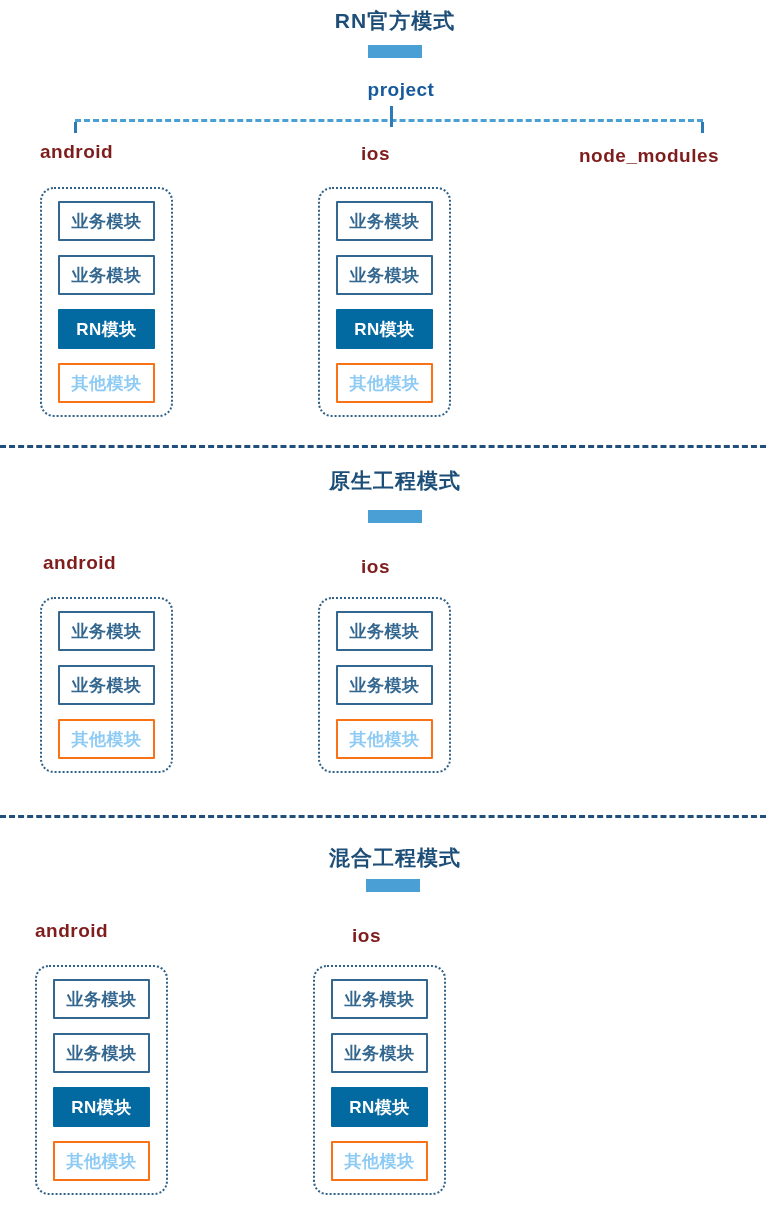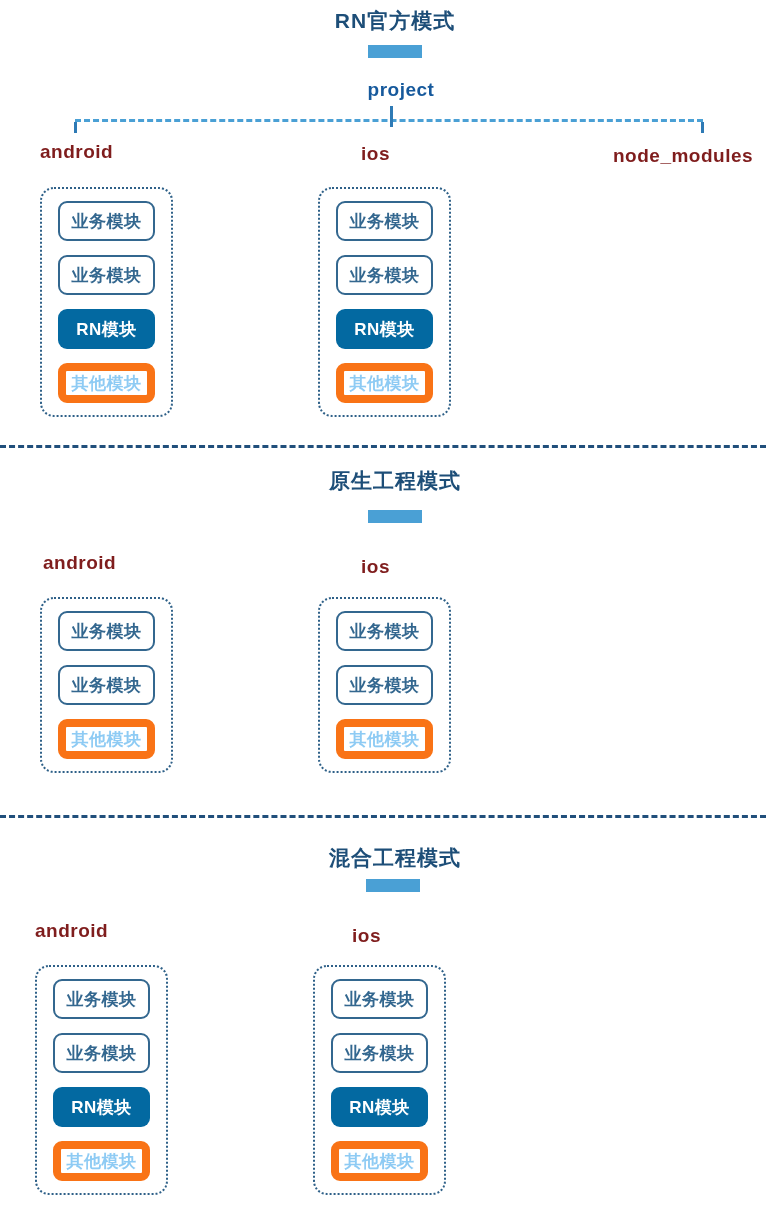--- a/index.html
+++ b/index.html
@@ -32,45 +32,45 @@
   }
   .module-container {
     position: absolute; width: 133px; box-sizing: border-box;
     border: 2px dotted #2e6088; border-radius: 14px;
     padding: 12px 0; display: flex; flex-direction: column; align-items: center; gap: 14px;
     background: #fff;
   }
   .module {
     width: 97px; height: 40px; box-sizing: border-box;
     display: flex; align-items: center; justify-content: center;
-    border-radius: 9px; font-size: 17px; font-weight: bold; letter-spacing: 0.5px;
+    border-radius: 1px; font-size: 17px; font-weight: bold; letter-spacing: 0.5px;
     background: #fff;
   }
   .module.business { border: 2px solid #33678f; color: #33678f; }
   .module.rn       { background: #0369a1; color: #ffffff; border: none; }
-  .module.other    { border: 8px solid #f97316; color: #8ecbf4; }
+  .module.other    { border: 2px solid #f97316; color: #8ecbf4; }
 </style>
 </head>
 <body>
 
 <div class="page">
 
   <div class="section-title" style="top:7px">RN官方模式</div>
   <div class="accent-bar" style="left:368px; top:45px"></div>
 
   <div class="tree-root-label" style="top:79px">project</div>
 
   <div class="tree-hline" style="left:75px; top:119px; width:628px"></div>
   <div class="tick" style="left:390px; top:106px; height:21px"></div>
   <div class="tick" style="left:74px; top:122px; height:11px"></div>
   <div class="tick" style="left:701px; top:122px; height:11px"></div>
 
   <div class="folder-label" style="left:40px; top:141px">android</div>
   <div class="folder-label" style="left:361px; top:143px">ios</div>
-  <div class="folder-label" style="left:613px; top:145px">node_modules</div>
+  <div class="folder-label" style="left:579px; top:145px">node_modules</div>
 
   <div class="module-container" style="left:40px; top:187px">
     <div class="module business">业务模块</div>
     <div class="module business">业务模块</div>
     <div class="module rn">RN模块</div>
     <div class="module other">其他模块</div>
   </div>
 
   <div class="module-container" style="left:318px; top:187px">
     <div class="module business">业务模块</div>

